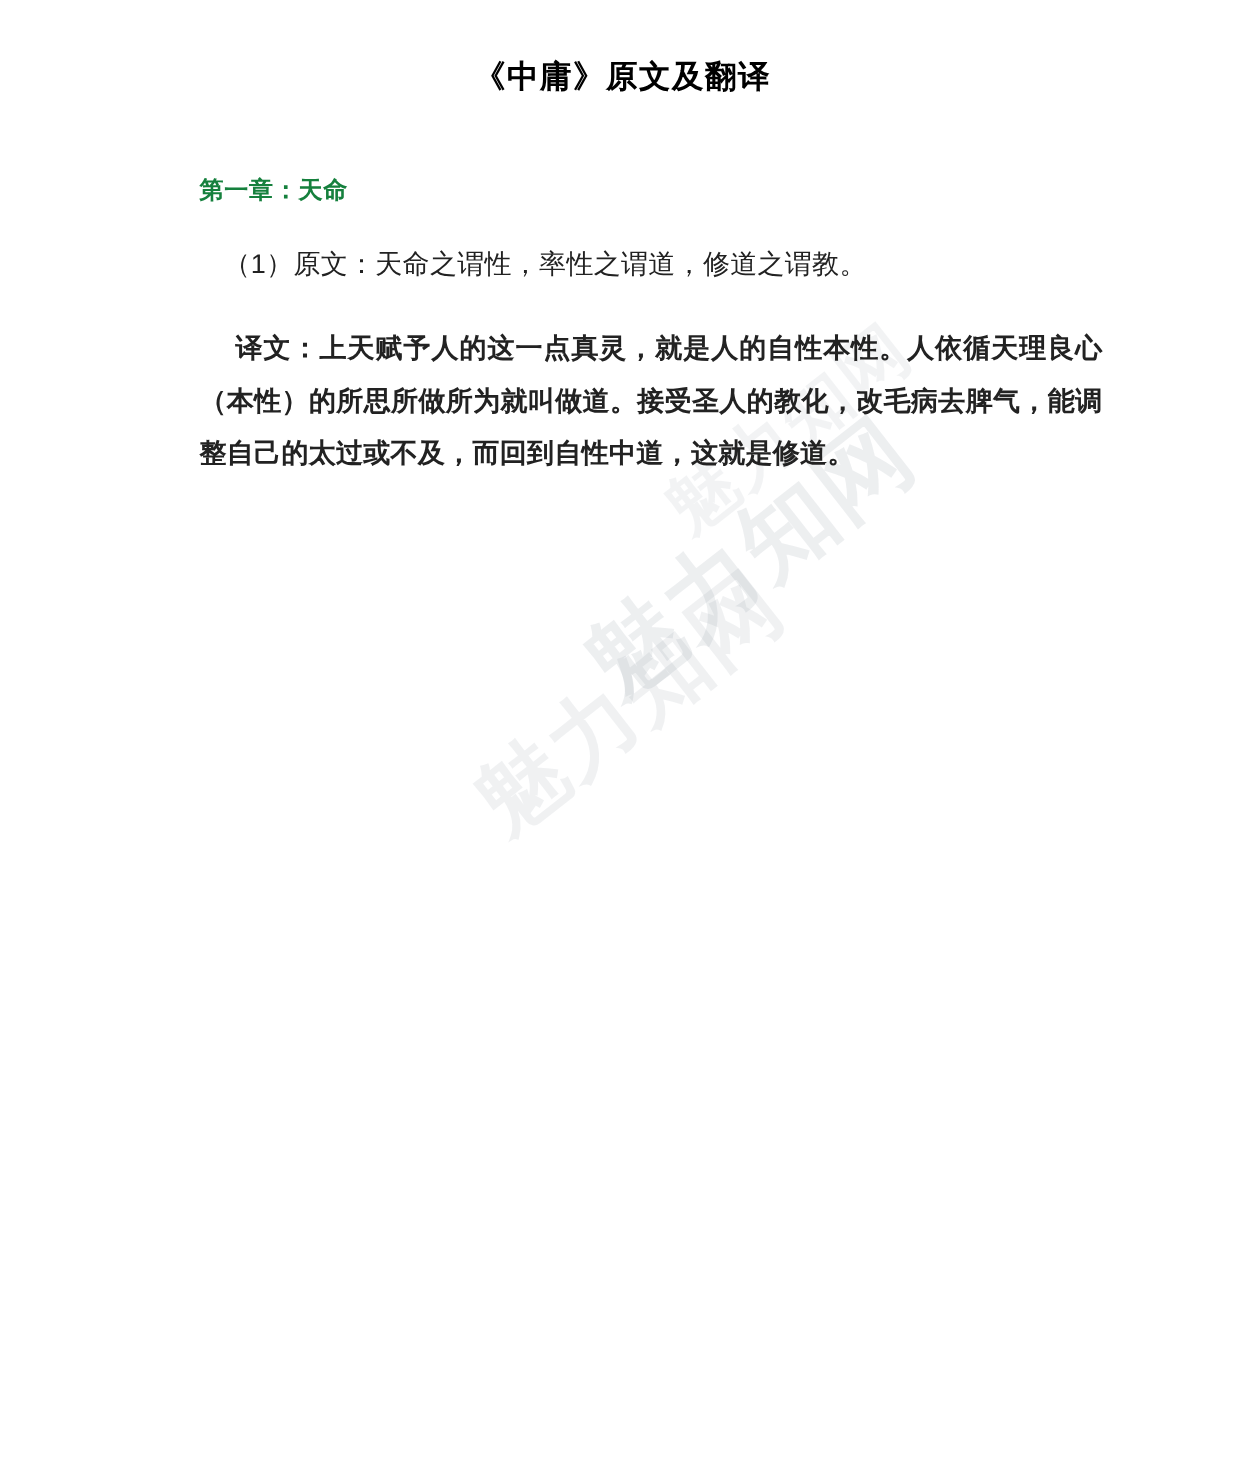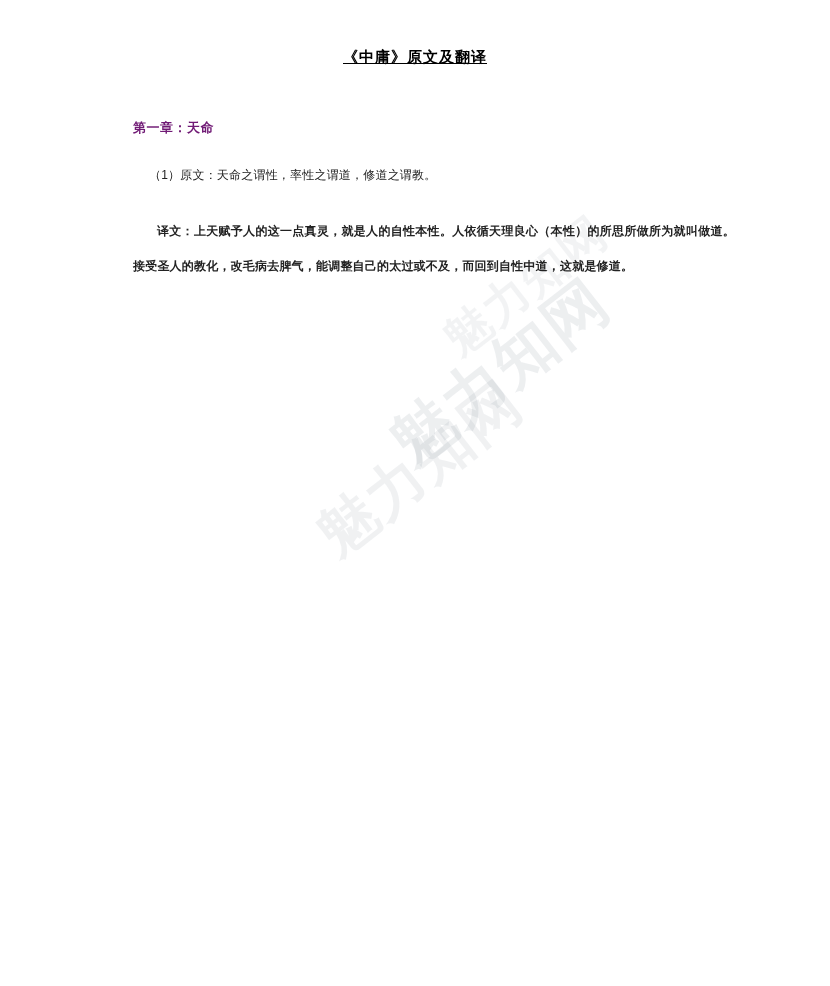--- a/index.html
+++ b/index.html
@@ -64,41 +64,40 @@
 
   
   .content {
     position: relative;
     z-index: 1;
     padding: 0 95px;
   }
 
   .doc-title {
     text-align: center;
-    font-size: 15px;
+    font-size: 21px;
     font-weight: bold;
     letter-spacing: 1px;
     color: #000000;
     margin: 0;
-    padding-top: 48px;
-    text-decoration: underline;
+    padding-top: 37px;
   }
 
   .chapter-heading {
-    font-size: 13px;
+    font-size: 16px;
     font-weight: bold;
-    color: #701a75;
+    color: #15803d;
     margin: 0;
     padding-top: 52px;
     padding-left: 38px;
     letter-spacing: 0.5px;
   }
 
   .para {
-    font-size: 12px;
+    font-size: 18px;
     line-height: 35px;
     color: #222222;
     margin: 0;
     text-align: justify;
     text-justify: inter-ideograph;
     letter-spacing: 0.2px;
   }
 
   .para-source {
     padding-top: 21px;

